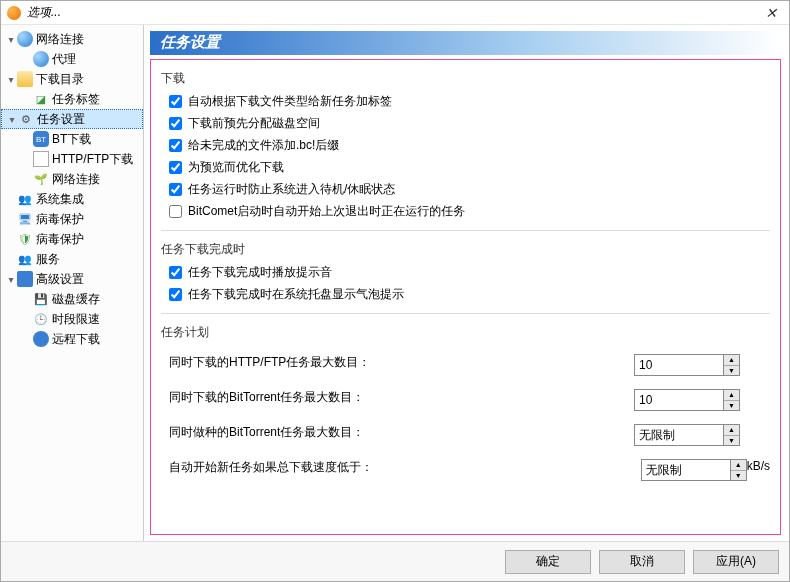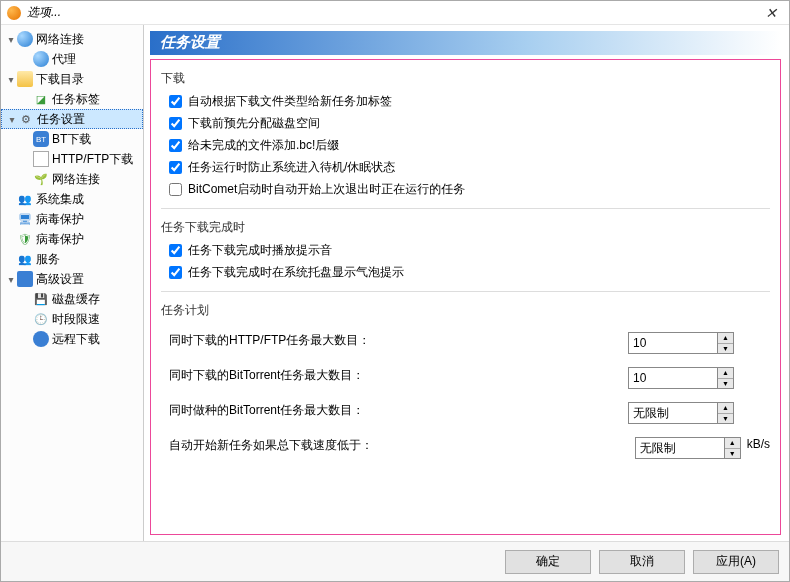--- a/index.html
+++ b/index.html
@@ -40,21 +40,21 @@
 .chk-row { display: flex; align-items: center; margin: 5px 0 5px 8px; }
 .chk-row input[type=checkbox] { margin-right: 6px; width: 13px; height: 13px; }
 .divider { border: none; border-top: 1px solid #ddd; margin: 10px 0 2px 0; }
 .form-row { display: flex; margin: 13px 0 13px 8px; }
 .form-row .label { flex: 1; }
 .spinbox { display: flex; align-items: stretch; height: 22px; }
 .spinbox input { width: 90px; border: 1px solid #888; padding: 2px 4px; font-size: 12px; font-family: inherit; }
 .spinbox .btns { display: flex; flex-direction: column; width: 16px; border: 1px solid #888; border-left: none; }
 .spinbox .btns button { flex:1; border: none; background: #e8e8e8; font-size: 7px; line-height: 1; cursor: pointer; padding:0; }
 .spinbox .btns button:first-child { border-bottom: 1px solid #aaa; }
-.unit { margin-left: 6px; }
+.unit { margin-left: 0; }
 .footer { height: 40px; display: flex; justify-content: flex-end; align-items: center; gap: 8px; padding: 0 10px; border-top: 1px solid #ddd; background: #f7f7f7; }
 .footer button { width: 86px; height: 24px; border: 1px solid #adadad; background: #e1e1e1; font-size: 12px; font-family: inherit; cursor: pointer; }
 </style>
 </head>
 <body>
 
 <div class="window">
   <div class="titlebar">
     <span class="icon"></span>
     <span class="title">选项...</span>
@@ -145,20 +145,24 @@
             <input type="checkbox" checked="" style="">
             <span>自动根据下载文件类型给新任务加标签</span>
           </div>
         <div class="chk-row">
             <input type="checkbox" checked="" style="">
             <span>下载前预先分配磁盘空间</span>
           </div>
         <div class="chk-row">
             <input type="checkbox" checked="" style="">
             <span>给未完成的文件添加.bc!后缀</span>
+          </div>
+        <div class="chk-row">
+            <input type="checkbox" checked="" style="">
+            <span>为预览而优化下载</span>
           </div>
         <div class="chk-row">
             <input type="checkbox" checked="" style="">
             <span>任务运行时防止系统进入待机/休眠状态</span>
           </div>
         <div class="chk-row">
             <input type="checkbox" style="">
             <span>BitComet启动时自动开始上次退出时正在运行的任务</span>
           </div>
 

